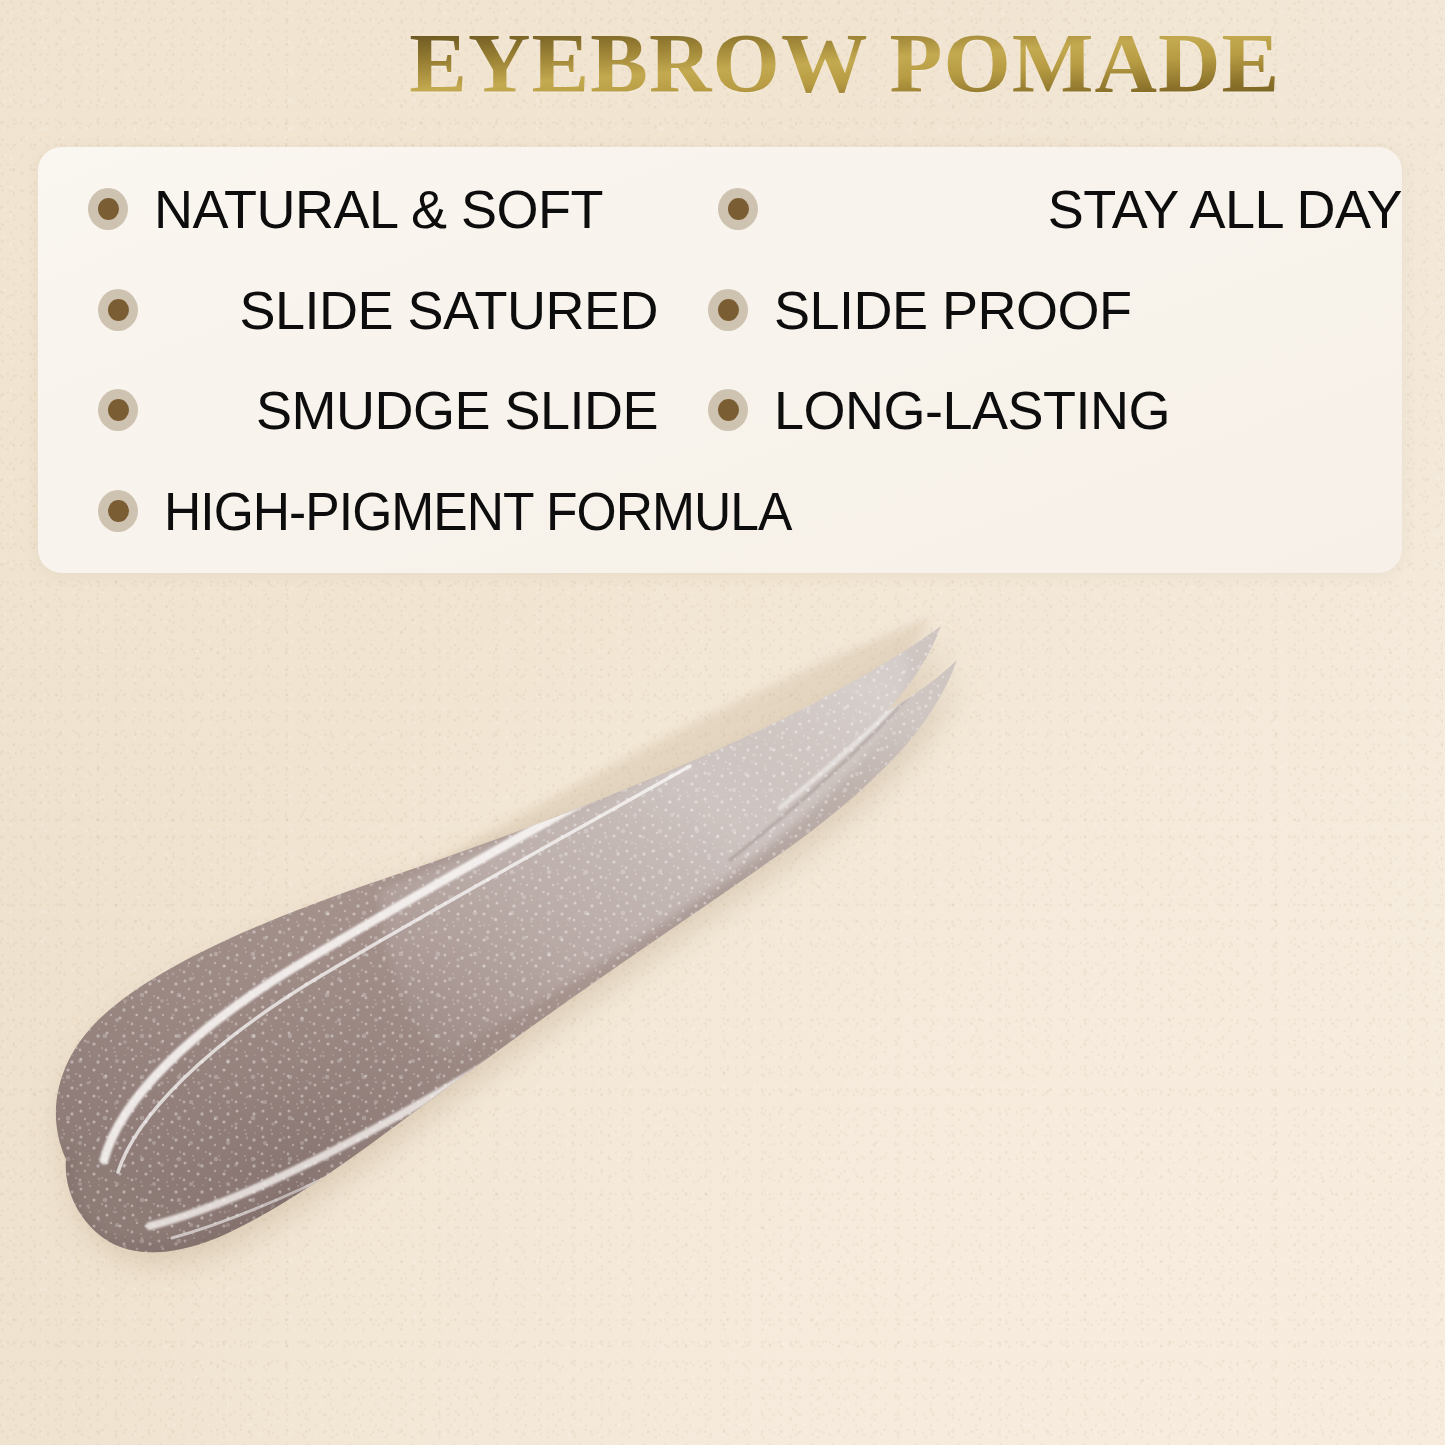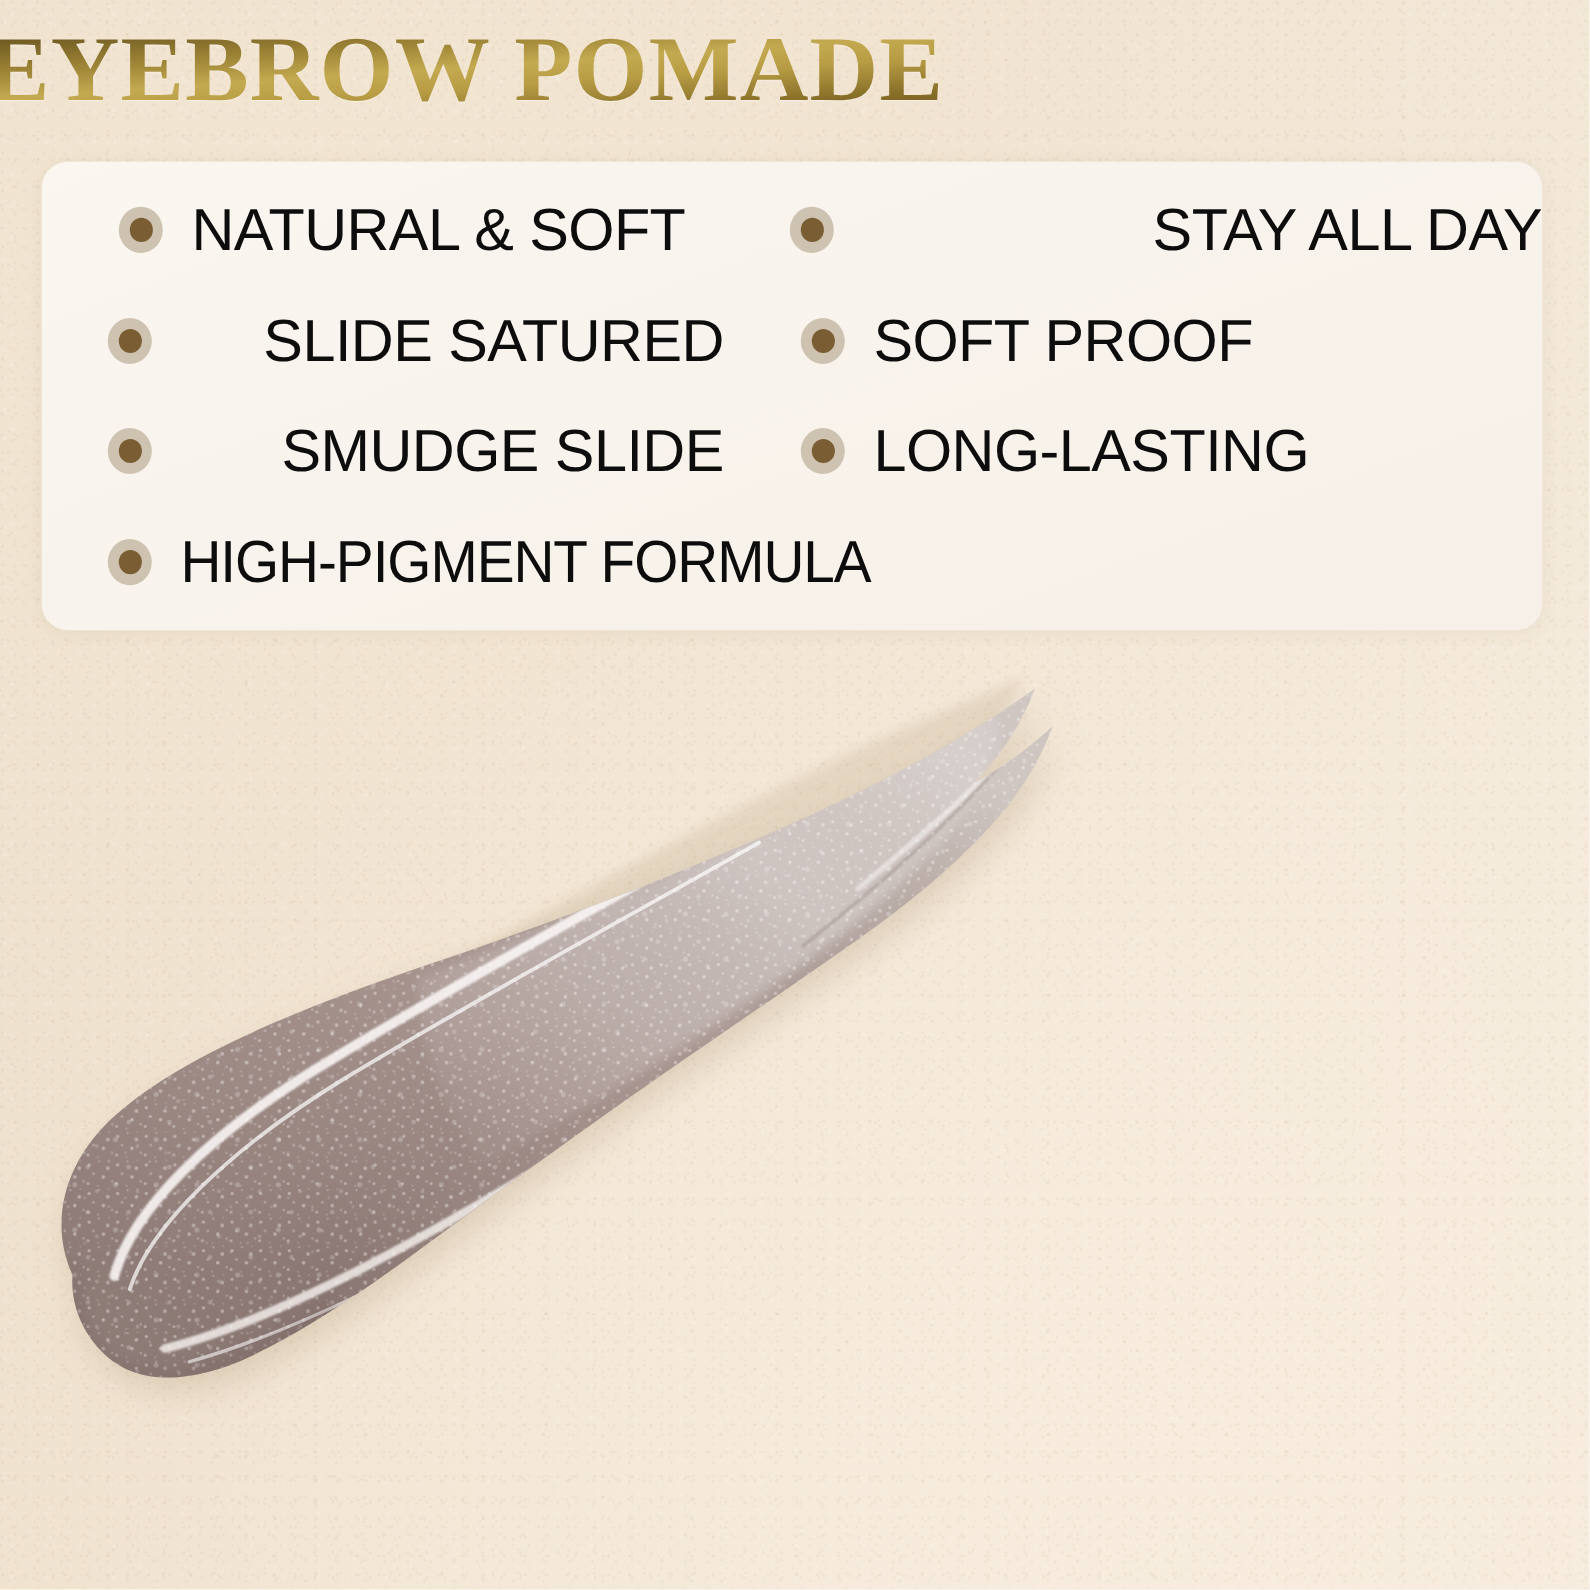--- a/index.html
+++ b/index.html
@@ -52,21 +52,21 @@
       radial-gradient(circle at 11% 76%, rgba(255,255,255,.45) 0 1.3px, transparent 2.0px);
     background-size: 31px 29px, 37px 33px, 41px 27px;
   }
 
   
   .title-wrap {
     position: absolute;
     top: 22px;
     left: 0;
     width: 1268px;
-    text-align: left;
+    text-align: right;
     z-index: 5;
   }
   .title {
     display: inline-block;
     font-family: "Liberation Serif", "DejaVu Serif", serif;
     font-weight: 700;
     font-size: 84px;
     line-height: 1.0;
     letter-spacing: 1px;
     transform: scaleX(1.03);
@@ -107,21 +107,21 @@
     grid-template-rows: repeat(4, 1fr);
     padding: 12px 0 12px 0;
     box-sizing: border-box;
     align-items: center;
   }
   .feature-item {
     display: flex;
     align-items: center;
     height: 100%;
   }
-  .feature-item.col-left  { padding-left: 70px; }
+  .feature-item.col-left  { padding-left: 50px; }
   .feature-item.col-right { padding-left: 60px; justify-content: space-between; }
 
   .bullet {
     position: relative;
     flex: 0 0 auto;
     width: 40px;
     height: 42px;
     border-radius: 50%;
     background: #cec3b0;
     margin-right: 26px;
@@ -189,21 +189,21 @@
         <span class="feature-label">STAY ALL DAY</span>
       </div>
 
       <div class="feature-item col-right">
         <span class="bullet"></span>
         <span class="feature-label">SLIDE SATURED</span>
       </div>
 
       <div class="feature-item col-left">
         <span class="bullet"></span>
-        <span class="feature-label">SOFT PROOF</span>
+        <span class="feature-label">SLIDE PROOF</span>
       </div>
       <div class="feature-item col-right">
         <span class="bullet"></span>
         <span class="feature-label">SMUDGE SLIDE</span>
       </div>
 
       <div class="feature-item col-left">
         <span class="bullet"></span>
         <span class="feature-label">LONG-LASTING</span>
       </div>

